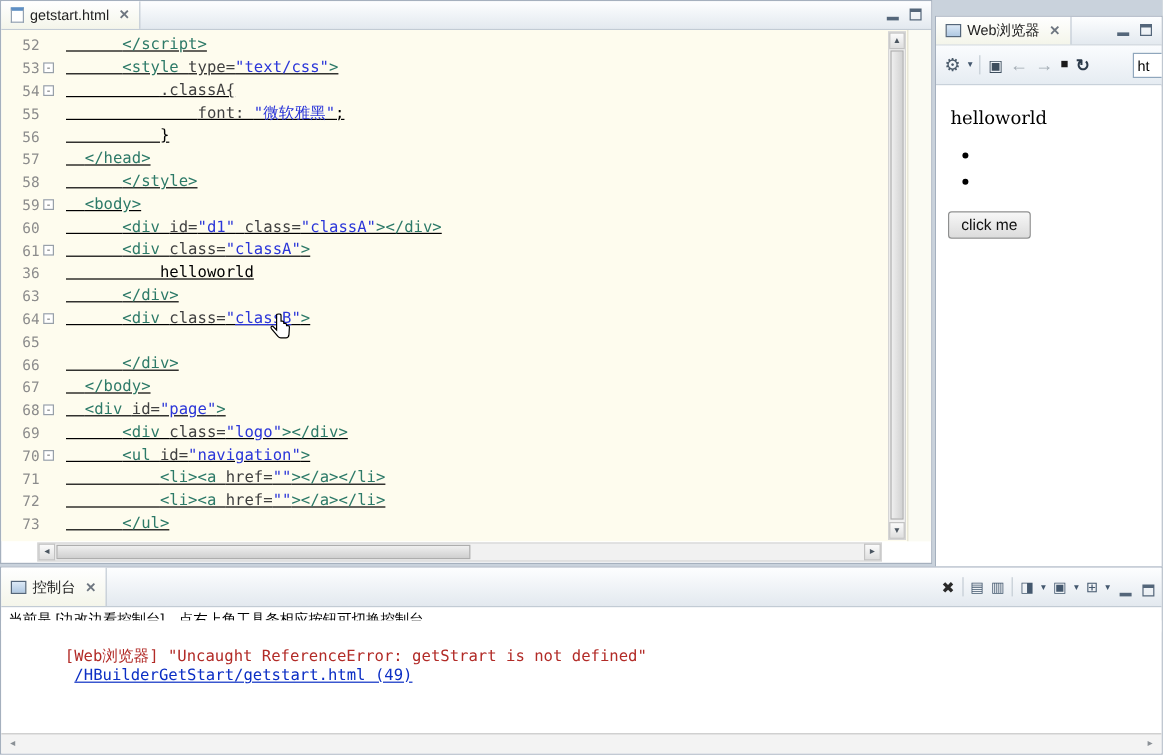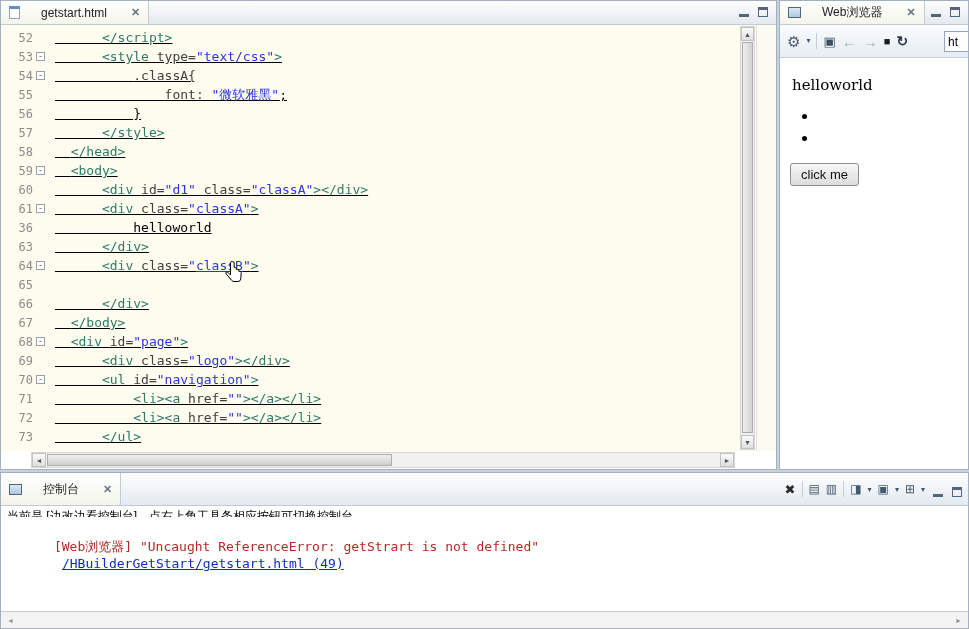--- a/index.html
+++ b/index.html
@@ -5,33 +5,33 @@
   * { box-sizing: border-box; margin: 0; padding: 0; }
   html,body { width: 969px; height: 629px; }
   body {
     position: relative;
     font-family: "Liberation Sans", sans-serif;
     background: #C9D2DC;
     overflow: hidden;
   }
   .panel { position: absolute; background: #FFFFFF; border: 1px solid #A5B0BE; overflow: hidden; }
   .editor-panel  { left: 0;   top: 0;     width: 777px; height: 470px; }
-  .browser-panel { left: 779px; top: 0;   width: 190px; height: 470px; }
+  .browser-panel { left: 779px; top: 13px;   width: 190px; height: 470px; }
   .console-panel { left: 0;   top: 472px; width: 969px; height: 157px; }
 
   
   .tabbar {
     position: relative; height: 24px;
     background: linear-gradient(#FDFEFF, #E3E9EF);
     border-bottom: 1px solid #C2CBD4;
     display: flex; align-items: stretch;
     font-size: 12px; color: #222;
   }
   .tab {
-    display: flex; align-items: center; gap: 21px;
+    display: flex; align-items: center; gap: 5px;
     padding: 0 8px;
     background: linear-gradient(#FFFFFF, #F4F5EA);
     border-right: 1px solid #C2CBD4;
     white-space: nowrap;
   }
   .tab-close { color: #6E7680; font-size: 11px; font-weight: bold; margin-left: 3px; cursor: default; }
   .winbtns { position: absolute; right: 8px; top: 6px; display: flex; gap: 9px; align-items: center; }
   .ico-min { width: 10px; height: 9px; border-bottom: 3px solid #54667A; display: inline-block; }
   .ico-max { width: 10px; height: 10px; border: 1px solid #54667A; border-top-width: 3px; display: inline-block; }
 
@@ -229,22 +229,22 @@
           <span class="lnum">73</span>
           <span class="foldsp"></span>
         </div>
       </div>
     <div class="code">
         <div class="cline"><span class="tk-p">      </span><span class="tk-t">&lt;/script&gt;</span></div>
         <div class="cline"><span class="tk-p">      </span><span class="tk-t">&lt;style </span><span class="tk-a">type=</span><span class="tk-v">"text/css"</span><span class="tk-t">&gt;</span></div>
         <div class="cline"><span class="tk-p">          </span><span class="tk-a">.classA{</span></div>
         <div class="cline"><span class="tk-p">              </span><span class="tk-a">font: </span><span class="tk-v">"微软雅黑"</span><span class="tk-p">;</span></div>
         <div class="cline"><span class="tk-p">          }</span></div>
+        <div class="cline"><span class="tk-p">  </span><span class="tk-t">&lt;/head&gt;</span></div>
         <div class="cline"><span class="tk-p">      </span><span class="tk-t">&lt;/style&gt;</span></div>
-        <div class="cline"><span class="tk-p">  </span><span class="tk-t">&lt;/head&gt;</span></div>
         <div class="cline"><span class="tk-p">  </span><span class="tk-t">&lt;body&gt;</span></div>
         <div class="cline"><span class="tk-p">      </span><span class="tk-t">&lt;div </span><span class="tk-a">id=</span><span class="tk-v">"d1"</span><span class="tk-p"> </span><span class="tk-a">class=</span><span class="tk-v">"classA"</span><span class="tk-t">&gt;&lt;/div&gt;</span></div>
         <div class="cline"><span class="tk-p">      </span><span class="tk-t">&lt;div </span><span class="tk-a">class=</span><span class="tk-v">"classA"</span><span class="tk-t">&gt;</span></div>
         <div class="cline"><span class="tk-p">          helloworld</span></div>
         <div class="cline"><span class="tk-p">      </span><span class="tk-t">&lt;/div&gt;</span></div>
         <div class="cline"><span class="tk-p">      </span><span class="tk-t">&lt;div </span><span class="tk-a">class=</span><span class="tk-v">"</span><span class="tk-u">classB</span><span class="tk-v">"</span><span class="tk-t">&gt;</span></div>
         <div class="cline"></div>
         <div class="cline"><span class="tk-p">      </span><span class="tk-t">&lt;/div&gt;</span></div>
         <div class="cline"><span class="tk-p">  </span><span class="tk-t">&lt;/body&gt;</span></div>
         <div class="cline"><span class="tk-p">  </span><span class="tk-t">&lt;div </span><span class="tk-a">id=</span><span class="tk-v">"page"</span><span class="tk-t">&gt;</span></div>

